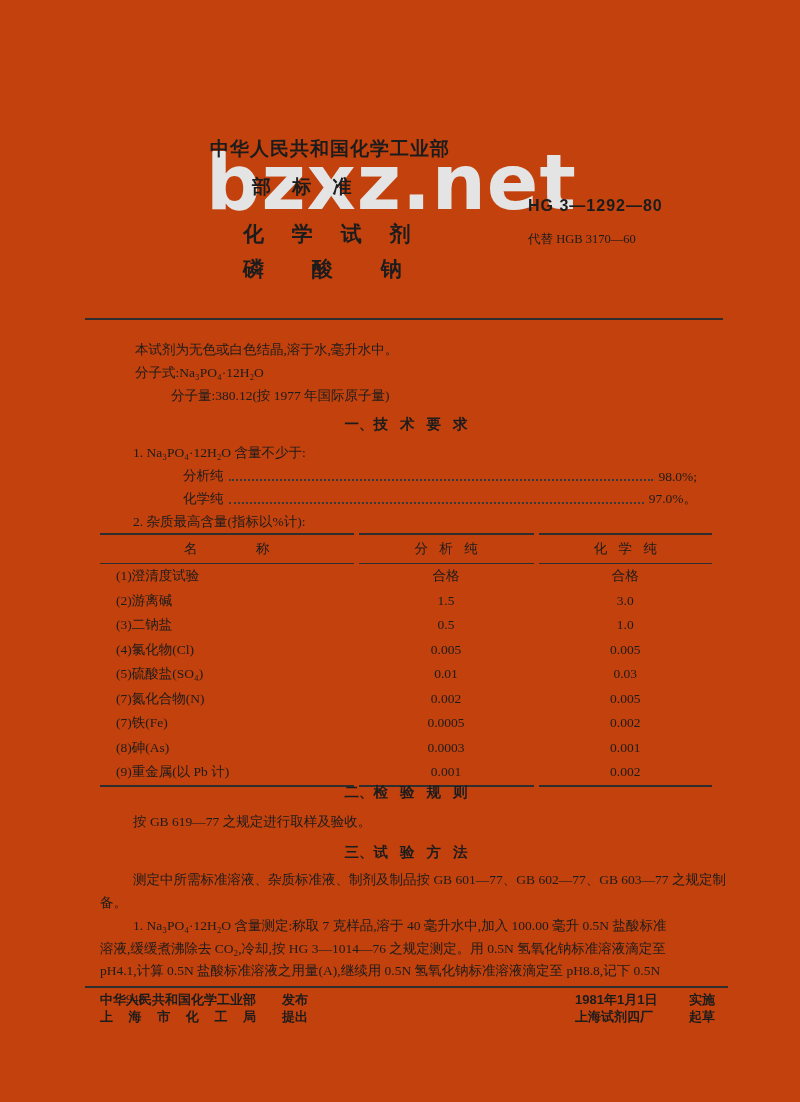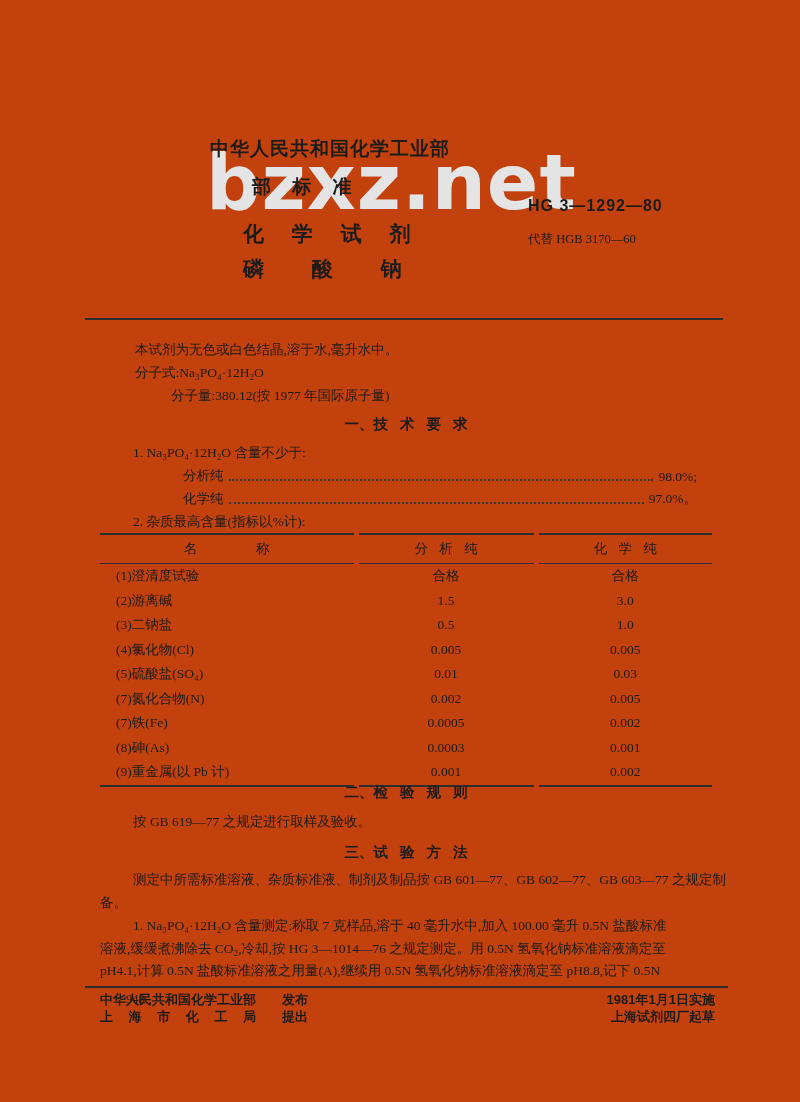--- a/index.html
+++ b/index.html
@@ -74,21 +74,21 @@
   .p1-l1{left:133px;top:871px;}
   .p1-l2{left:100px;top:894px;}
   .p2-l1{left:133px;top:917px;}
   .p2-l2{left:100px;top:940px;}
   .p2-l3{left:100px;top:962px;}
   
   .footer-left{left:100px;top:991px;width:208px;font-family:"Liberation Sans",sans-serif;font-weight:bold;font-size:13px;line-height:17px;}
   .footer-left .frow{display:flex;justify-content:space-between;}
   .footer-left .fname2{word-spacing:12px;}
   .footer-right{left:575px;top:991px;width:140px;font-family:"Liberation Sans",sans-serif;font-weight:bold;font-size:13px;line-height:17px;}
-  .footer-right .frow{display:flex;justify-content:flex-end;}
+  .footer-right .frow{display:flex;justify-content:space-between;}
   .page-number{left:126px;top:992px;font-size:12.5px;}
 </style>
 </head>
 <body>
 
 <div class="page">
 
   <div class="abs watermark">bzxz.net</div>
 
   <div class="content">

